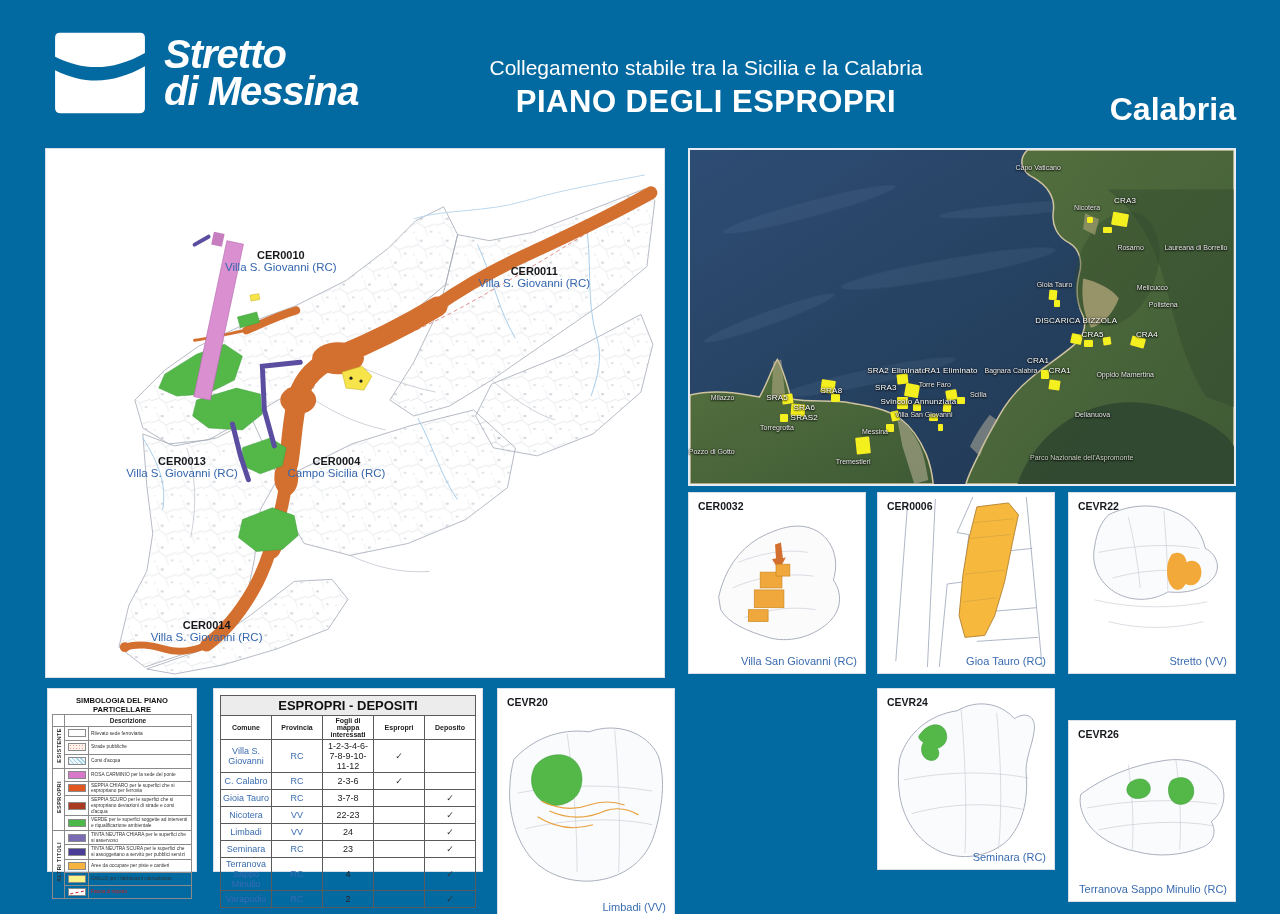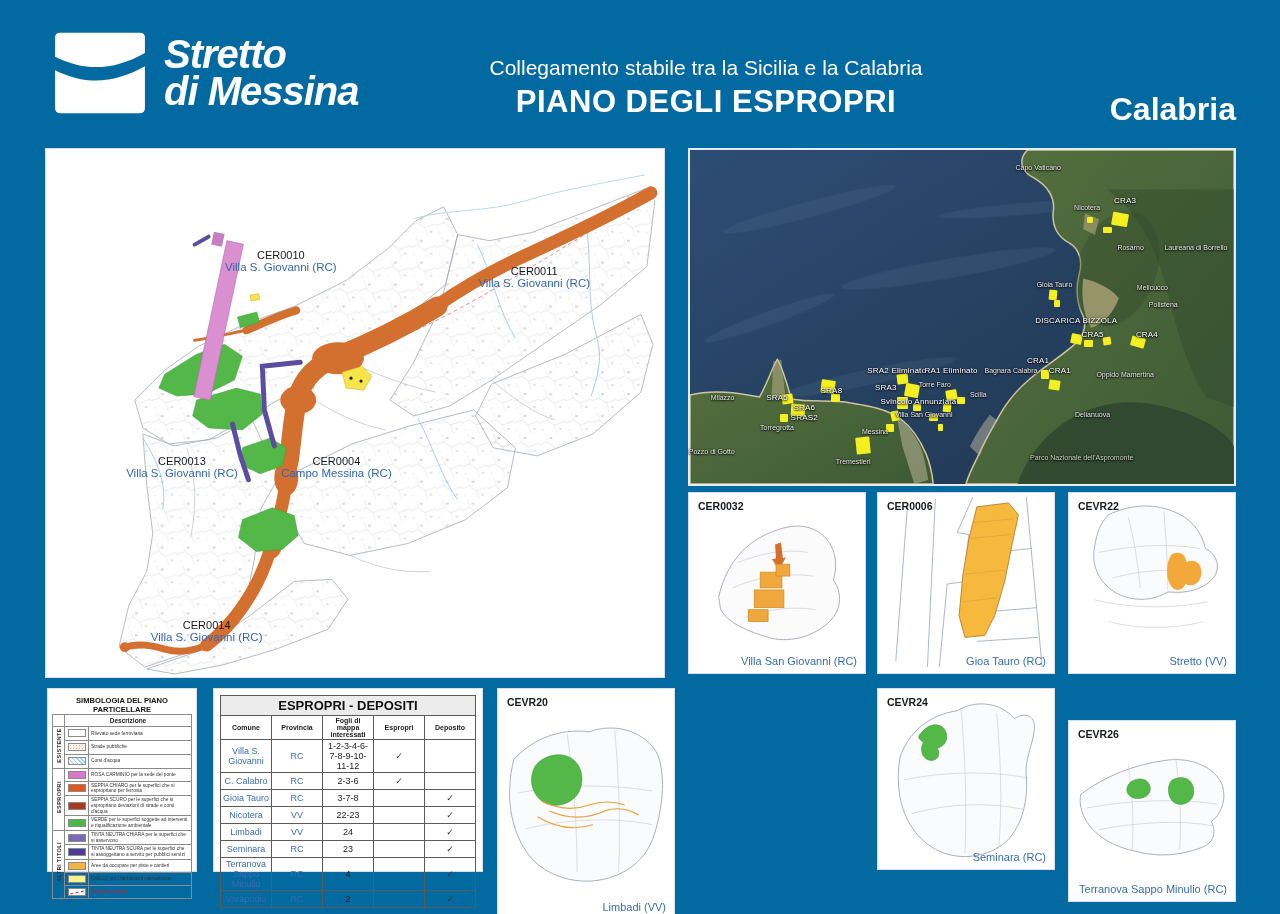--- a/index.html
+++ b/index.html
@@ -17,21 +17,21 @@
   .panel{position:absolute;background:#fff;border:1px solid #d9dfe8;}
   .main-map{left:45px;top:148px;width:620px;height:530px;}
   .sat{left:688px;top:148px;width:548px;height:338px;border:2px solid #e7ebf2;background:#22395c;}
   .mini{overflow:hidden;}
   .mini svg{position:absolute;left:0;top:0;width:100%;height:100%;}
   .mini-code{position:absolute;top:7px;left:9px;font-size:10.5px;font-weight:700;color:#15181d;z-index:3;}
   .mini-comune{position:absolute;bottom:6px;right:8px;font-size:11px;color:#3a6cb0;z-index:3;}
 
   
   .map-label{position:absolute;transform:translateX(-50%);text-align:center;white-space:nowrap;z-index:4;}
-  .map-label .code{font-size:11px;font-weight:400;color:#16181c;}
+  .map-label .code{font-size:11px;font-weight:700;color:#16181c;}
   .map-label .com{font-size:11.5px;color:#3566ae;}
 
   
   .sat-label{position:absolute;transform:translate(-50%,-50%);white-space:nowrap;color:#f2f2f2;z-index:4;
              text-shadow:0 0 2px #000,0 1px 2px #000;}
   .sat-label.place{font-size:7px;color:#e8e8e8;}
   .sat-label.site{font-size:8px;color:#fff;font-weight:400;letter-spacing:.2px;}
   .sat-label.park{font-size:7px;color:#cfd6c8;}
   .sat-patch{position:absolute;background:#f4ef1e;border-radius:1px;box-shadow:0 0 1px #555;z-index:3;}
 
@@ -185,21 +185,21 @@
         <div class="map-label" style="left: 79%; top: 22%;">
           <div class="code">CER0011</div>
           <div class="com">Villa S. Giovanni (RC)</div>
         </div>
         <div class="map-label" style="left: 22%; top: 58%;">
           <div class="code">CER0013</div>
           <div class="com">Villa S. Giovanni (RC)</div>
         </div>
         <div class="map-label" style="left: 47%; top: 58%;">
           <div class="code">CER0004</div>
-          <div class="com">Campo Messina (RC)</div>
+          <div class="com">Campo Sicilia (RC)</div>
         </div>
         <div class="map-label" style="left: 26%; top: 89%;">
           <div class="code">CER0014</div>
           <div class="com">Villa S. Giovanni (RC)</div>
         </div>
       </div>
   </div>
 
   <div class="panel sat">
     <svg viewBox="0 0 548 338" width="100%" height="100%" preserveAspectRatio="none">

